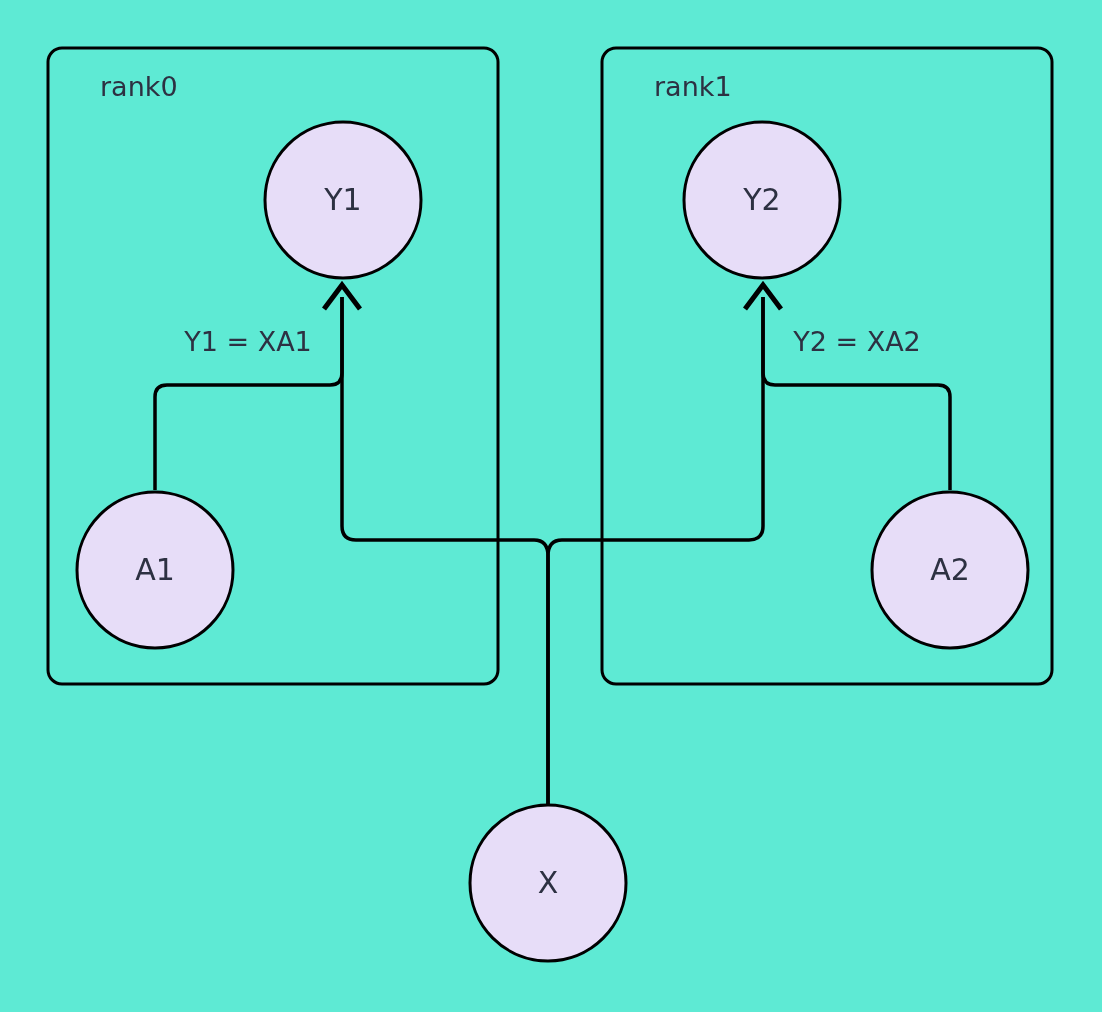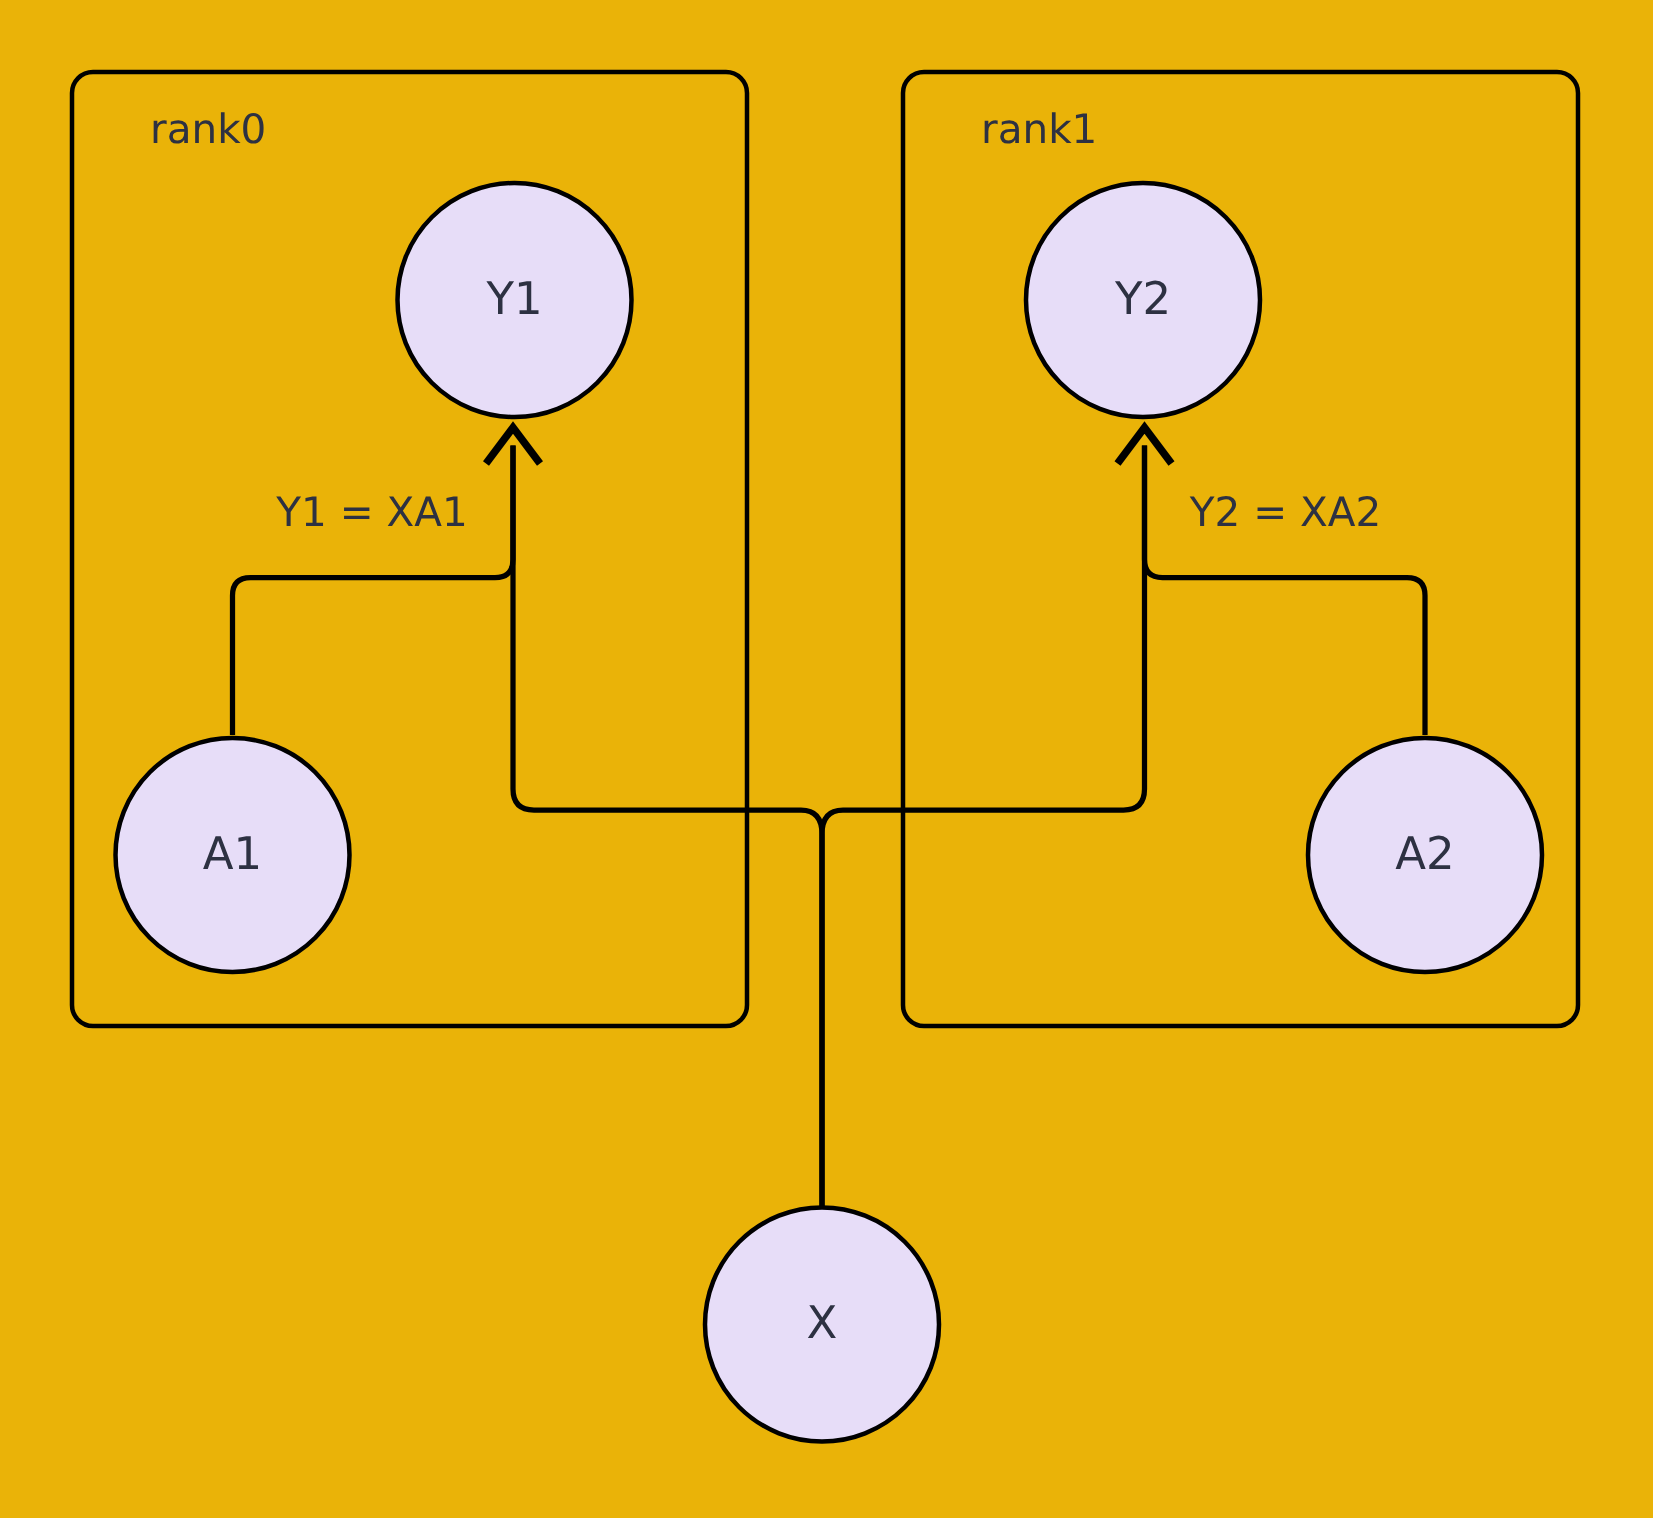--- a/index.html
+++ b/index.html
@@ -8,21 +8,21 @@
     padding: 0;
     background: #ffffff;
   }
   body {
     font-family: "DejaVu Sans", "Liberation Sans", sans-serif;
   }
   #diagram-root {
     position: relative;
     width: 1102px;
     height: 1012px;
-    background: #eab308;
+    background: #5eead4;
     overflow: hidden;
   }
   #diagram-svg {
     display: block;
     width: 1102px;
     height: 1012px;
   }
   .cluster-box {
     fill: none;
   }

